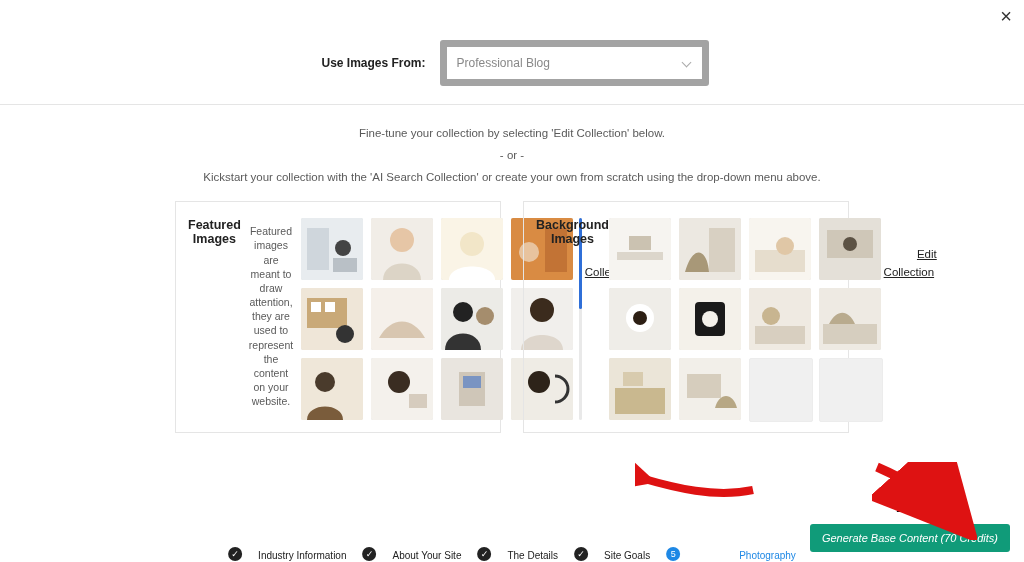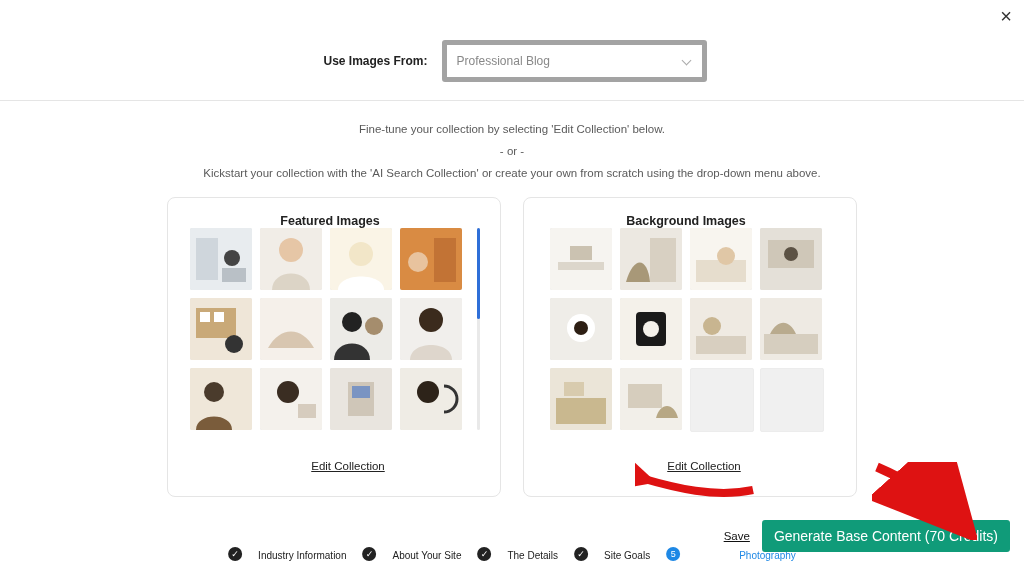--- a/index.html
+++ b/index.html
@@ -30,21 +30,21 @@
 
   
   .top-row{
     display:flex;align-items:center;justify-content:center;gap:14px;
     padding:40px 0 18px 6px;
     border-bottom:1px solid var(--border);
   }
   .top-label{font-size:12px;font-weight:700;}
   .select-box{
     position:relative;width:235px;height:32px;
-    border:5px solid #a3a3a3;border-radius:3px;
+    border:7px solid #a3a3a3;border-radius:3px;
     display:flex;align-items:center;justify-content:space-between;
     padding:0 10px;font-size:12px;color:#888;
     cursor:pointer;background:#fff;
   }
   .chevron{width:10px;height:10px;position:relative;}
   .chevron::before{
     content:"";position:absolute;inset:0;margin:auto;
     width:6px;height:6px;border-right:1.5px solid #aaa;border-bottom:1.5px solid #aaa;
     transform:rotate(45deg);top:-2px;
   }
@@ -54,22 +54,22 @@
     text-align:center;font-size:11.5px;color:var(--muted);
     padding:20px 0 8px 0;line-height:1.4;
   }
   .intro .or{padding:6px 0;}
 
   
   .panels{
     display:flex;gap:22px;justify-content:center;padding-top:8px;
   }
   .panel{
-    width:300px;border:1px solid var(--border);border-radius:8px;
-    padding:16px 20px 12px 12px;display:flex;flex-direction:column;
+    width:300px;border:1px solid var(--border);border-radius:0;
+    padding:16px 12px 12px 12px;display:flex;
     position:relative;
   }
   .panel h3{
     margin:0;text-align:center;font-size:12.5px;font-weight:700;
   }
   .panel .desc{
     text-align:center;font-size:10.5px;color:var(--muted);
     padding:6px 8px 10px 8px;line-height:1.35;
   }
   .grid-wrap{
@@ -117,26 +117,26 @@
   }
   .dot.check::before{
     content:"✓";font-size:9px;line-height:1;
   }
   .dot.num{background:var(--step-blue);}
   .step.current span.lbl{color:var(--step-blue);margin-left:43px;}
   .step .lbl{color:#222;}
 
   .right-actions{
     position:absolute;right:14px;bottom:10px;
-    display:flex;align-items:center;gap:12px;
+    display:flex;align-items:center;gap:12px;flex-direction:column;
   }
   .save{font-size:11.5px;text-decoration:underline;cursor:pointer;color:#111;}
   .generate{
     background:var(--accent);color:#fff;border:none;
-    padding:8px 12px;font-size:14px;border-radius:3px;cursor:pointer;
+    padding:8px 12px;font-size:11px;border-radius:3px;cursor:pointer;font-style:italic;
   }
 
   
   .arrow{position:absolute;pointer-events:none;}
 </style>
 </head>
 <body>
 
 <div class="close-x">×</div>
 
@@ -151,20 +151,21 @@
 <div class="intro">
   <div>Fine-tune your collection by selecting 'Edit Collection' below.</div>
   <div class="or">- or -</div>
   <div>Kickstart your collection with the 'AI Search Collection' or create your own from scratch using the drop-down menu above.</div>
 </div>
 
 <div class="panels">
 
   <div class="panel">
     <h3>Featured Images</h3>
+    <div class="desc">Featured images are meant to draw attention, they are used to represent the content on your website.</div>
     <div class="grid-wrap">
       <div class="grid">
 
         <div class="thumb">
             <svg viewBox="0 0 62 62">
               <rect width="62" height="62" fill="#e8ecef"></rect>
               <rect x="6" y="10" width="22" height="42" fill="#cfd6dc"></rect>
               <rect x="32" y="40" width="24" height="14" fill="#b9c0c6"></rect>
               <circle cx="42" cy="30" r="8" fill="#444"></circle>
             </svg>

